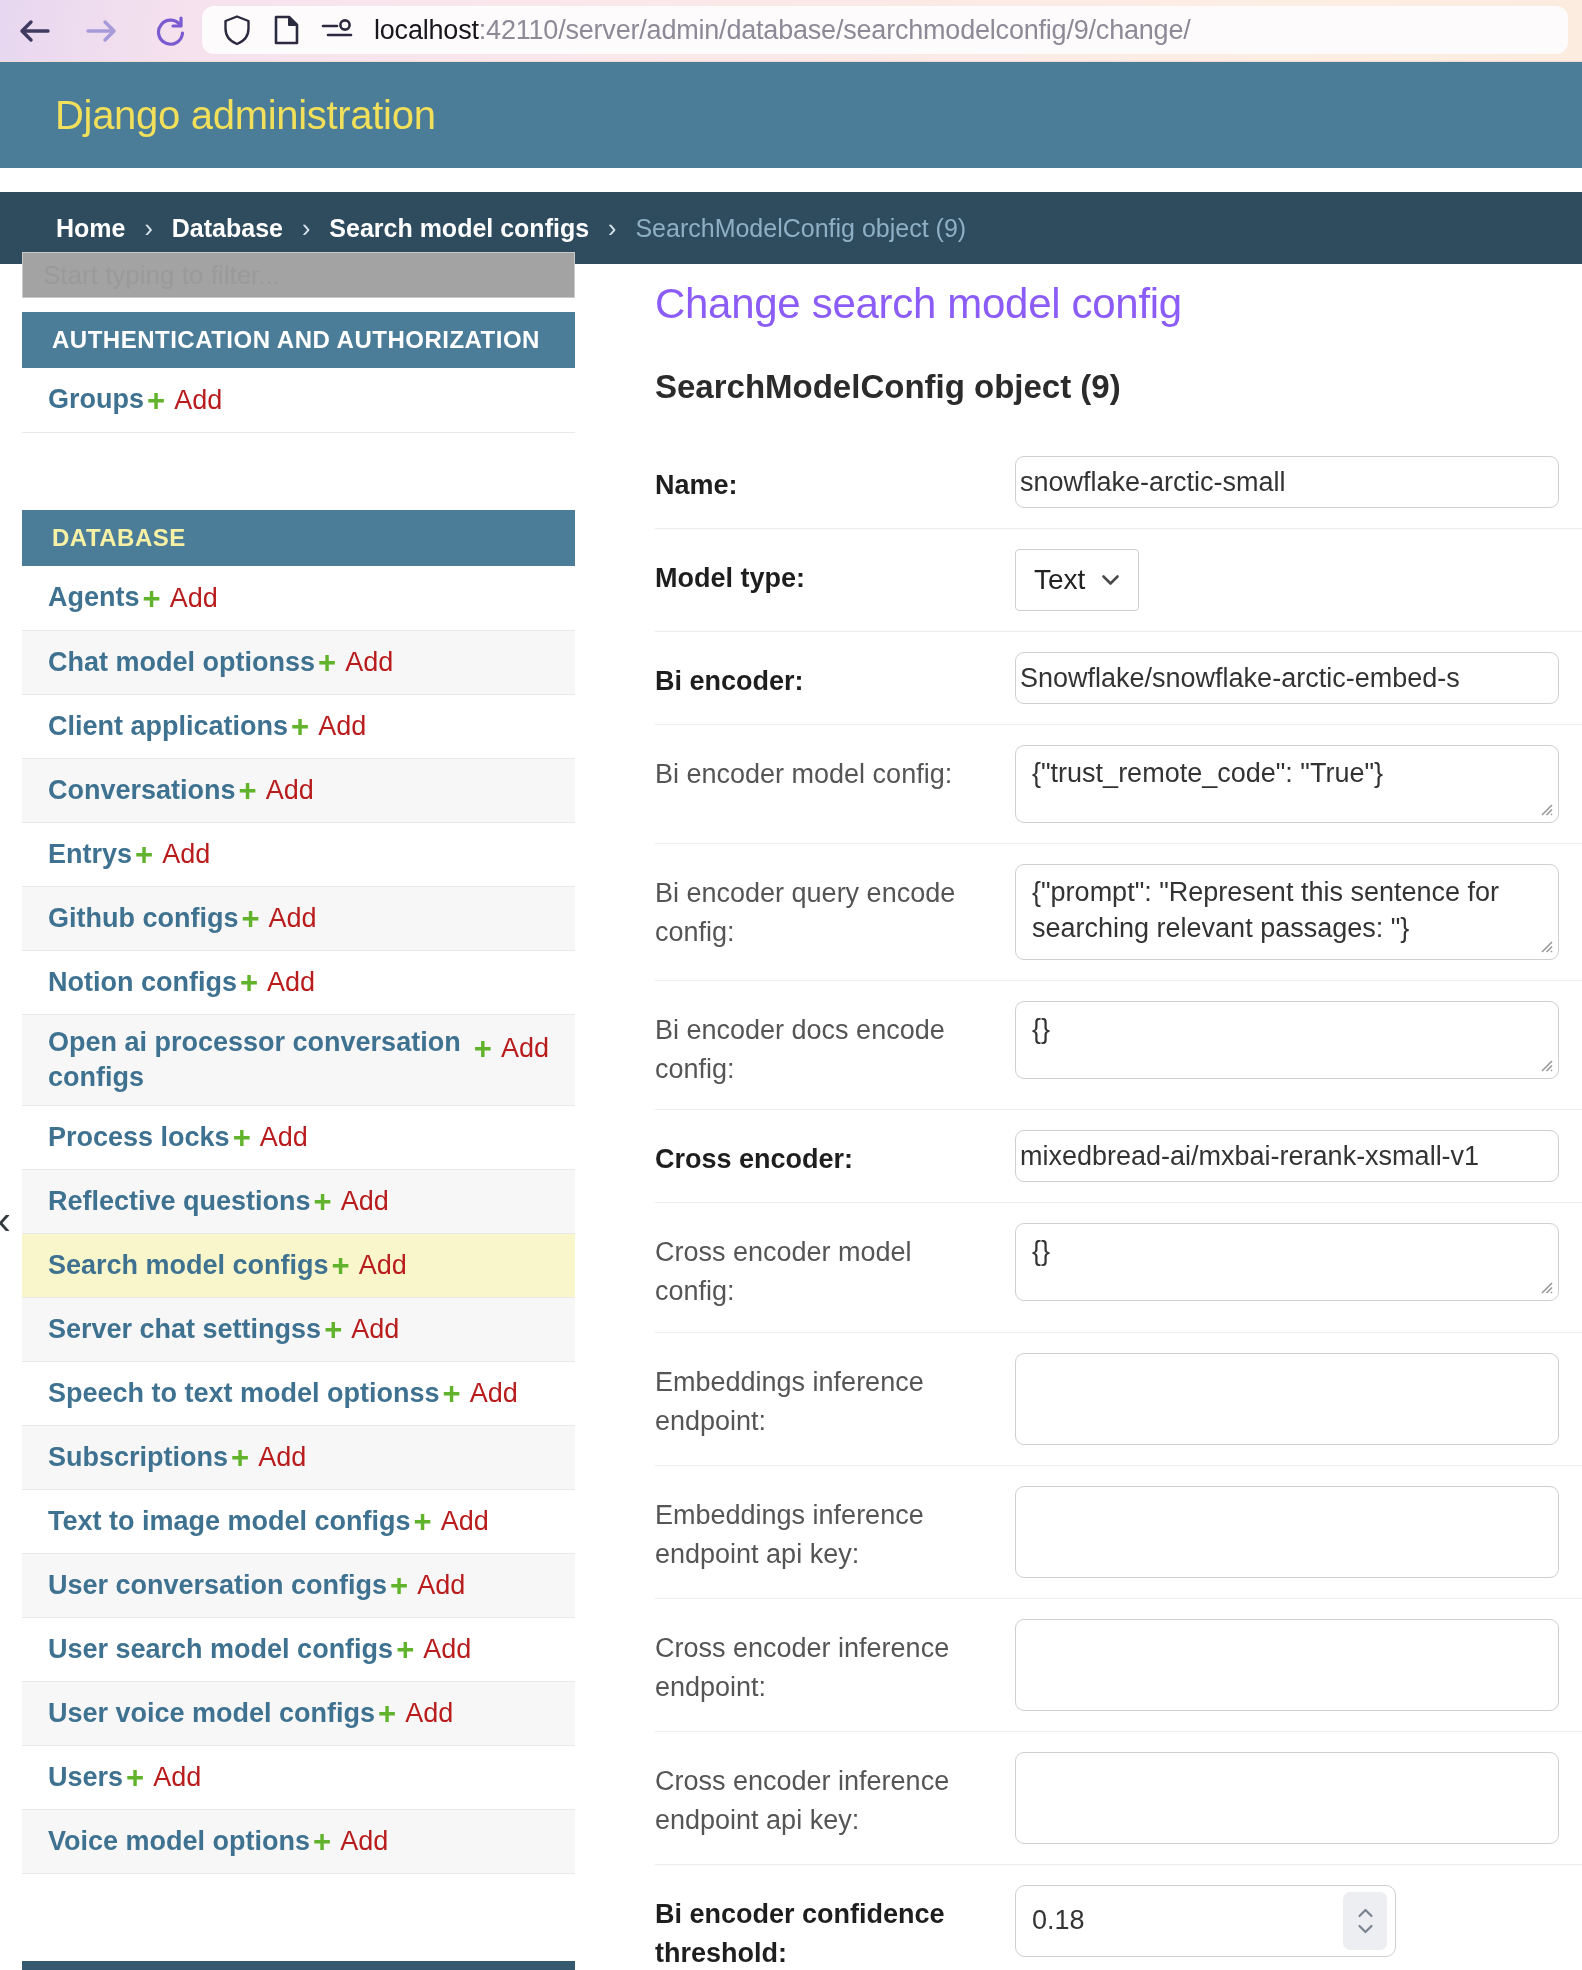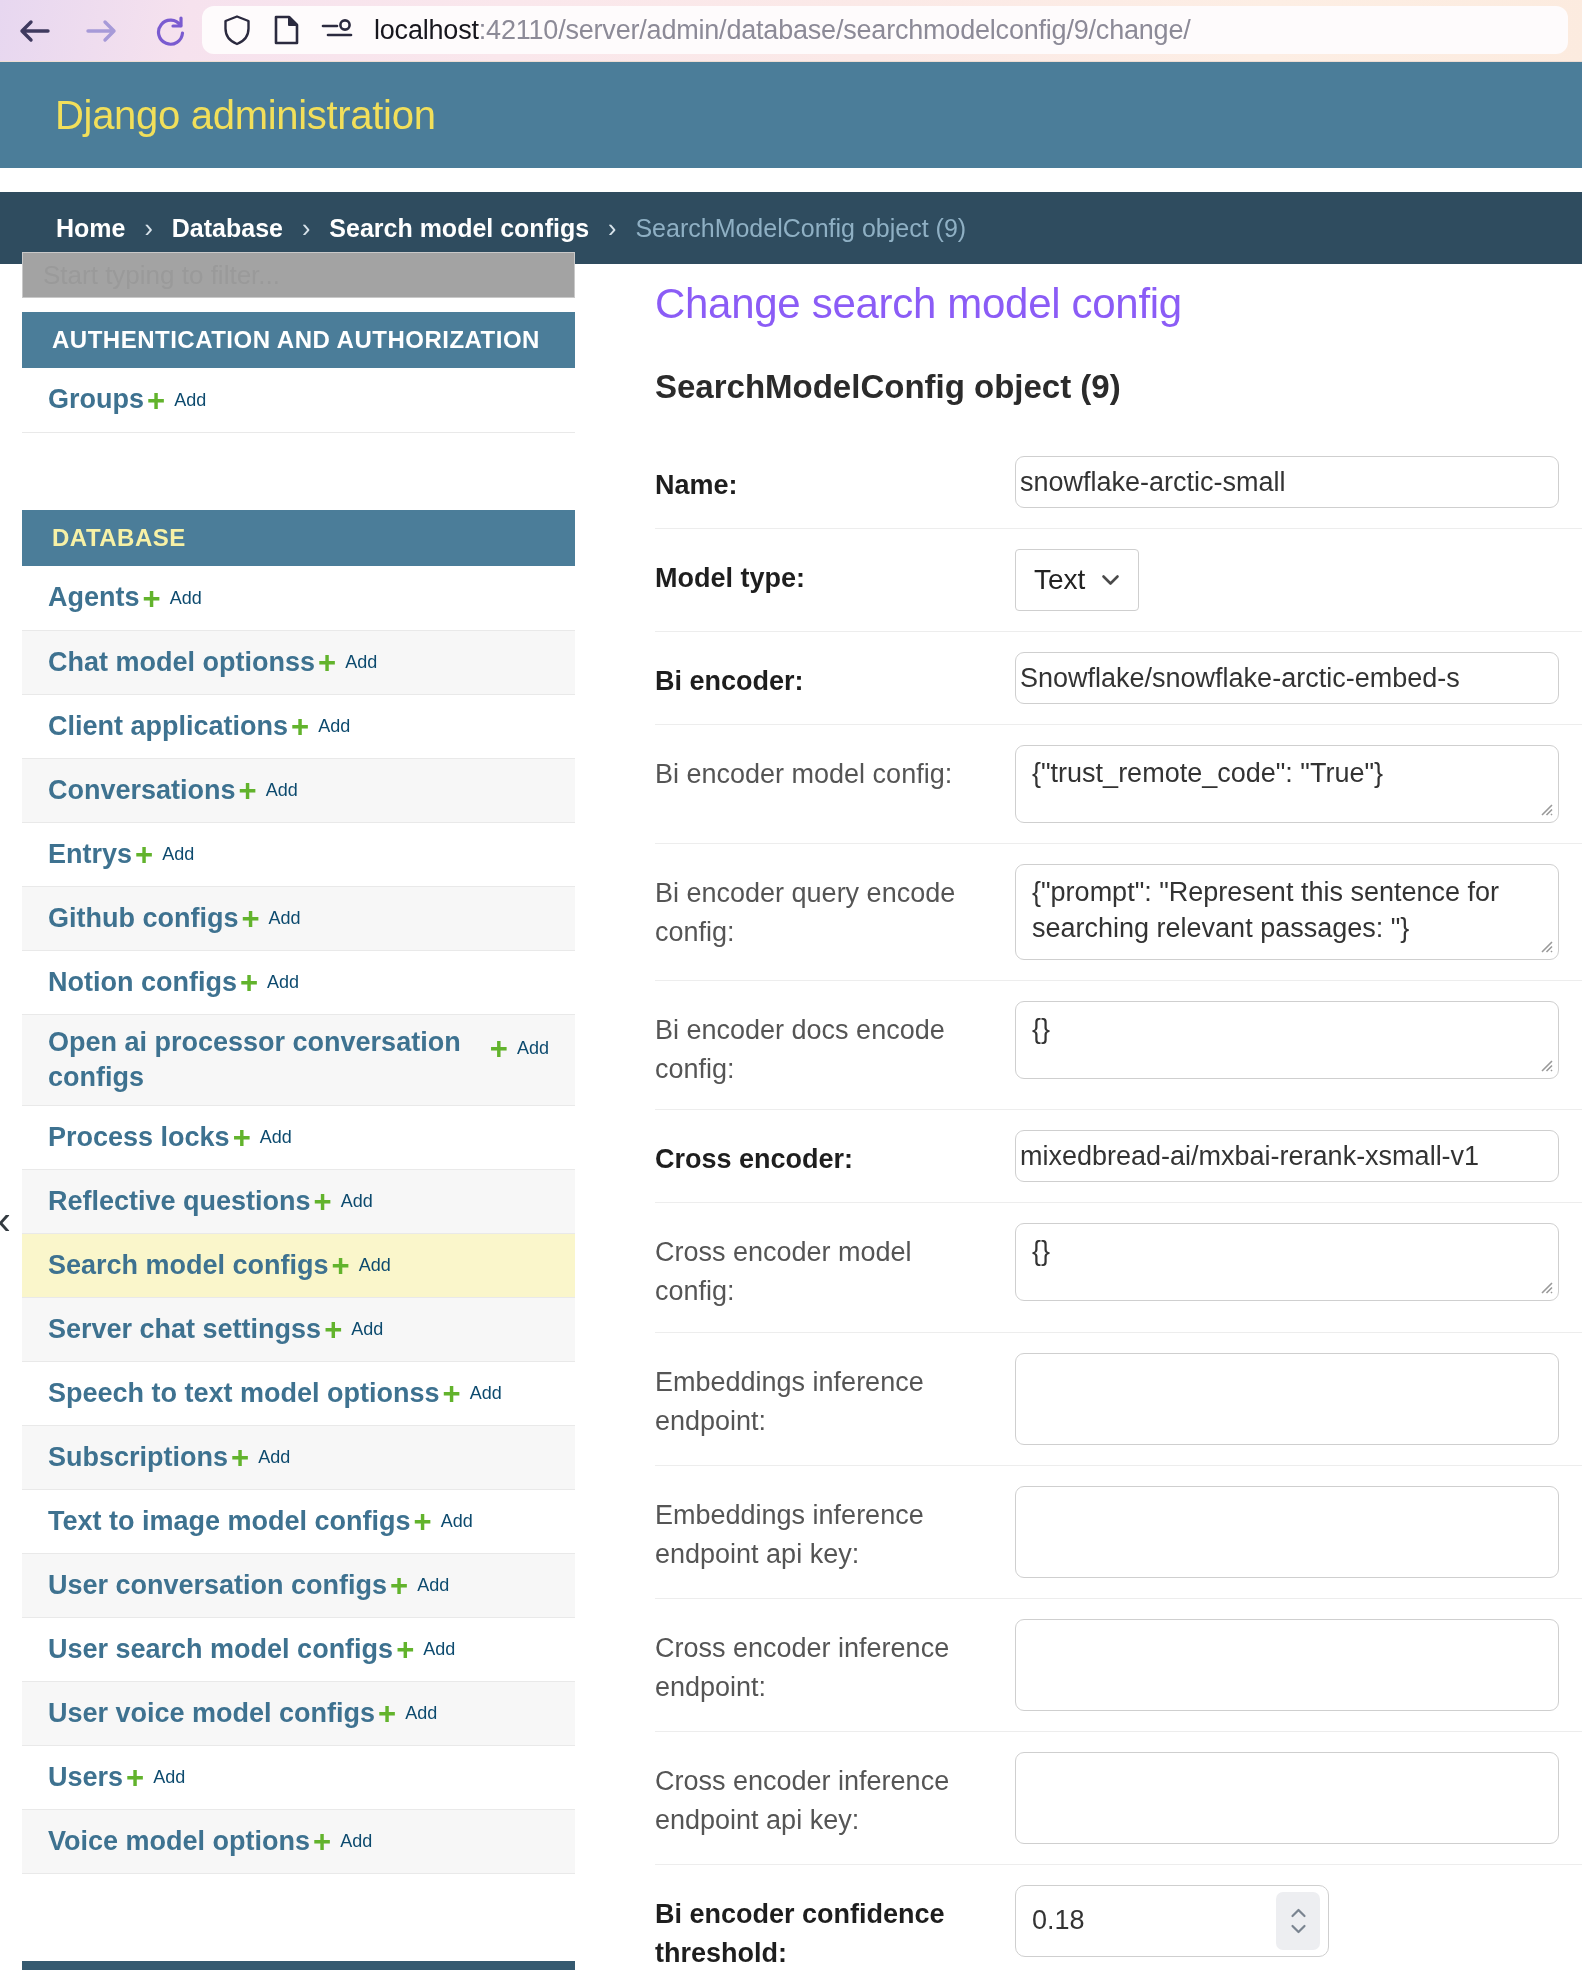--- a/index.html
+++ b/index.html
@@ -69,21 +69,21 @@
   }
   .nav-row + .nav-row{ border-top:1px solid #e9e9e9; }
   .nav-row.alt{ background:#f7f7f7; }
   .nav-row.current{ background:#faf6cb; }
   .nav-row.empty{ height:62px; }
   .model-link{ color:#3e7290; font-weight:700; font-size:27px; line-height:1.3; }
   .add-link{ display:flex; align-items:center; gap:9px; white-space:nowrap; align-self:flex-start; margin-top:6px; }
   .nav-row .add-link{ align-self:center; margin-top:0; }
   .nav-row.twoline .add-link{ align-self:flex-start; margin-top:8px; }
   .add-link .plus{ color:#62b32c; font-weight:800; font-size:31px; line-height:1; }
-  .add-link .add-text{ color:#0c4a6e; font-size:18px; }
+  .add-link .add-text{ color:#b91c1c; font-size:27px; }
   .module-cut{ height:60px; background:#355a70; margin-top:24px; }
   .nav-toggle{
     position:absolute; left:0; top:1198px; transform:translateX(-52%);
     font-size:40px; color:#333a40; cursor:pointer; user-select:none;
   }
 
   
   .main{ position:absolute; left:655px; top:240px; right:0; }
   .page-title{ margin-top:40px; font-size:42px; font-weight:400; color:#8b5cf6; letter-spacing:-0.3px; }
   .object-title{ margin-top:40px; font-size:33px; font-weight:700; color:#2b2b2b; }
@@ -107,21 +107,21 @@
   }
   .ta-wrap{ position:relative; width:544px; }
   .ta-wrap textarea{
     width:100%; height:78px; border:1.5px solid #cfcfcf; border-radius:9px;
     font-size:27px; color:#333; padding:10px 16px; line-height:1.32;
     font-family:inherit; resize:none; outline:none; display:block; background:#fff;
   }
   .ta-wrap.tall textarea{ height:96px; }
   .resize-handle{ position:absolute; right:6px; bottom:7px; }
   .num-box{
-    width:314px; height:72px; border:1.5px solid #cfcfcf; border-radius:10px;
+    width:381px; height:72px; border:1.5px solid #cfcfcf; border-radius:10px;
     display:flex; align-items:center; padding:0 8px 0 16px; background:#fff;
   }
   .num-box input{
     flex:1; border:none; outline:none; font-size:27px; color:#333; font-family:inherit; min-width:0;
   }
   .spinner{
     width:44px; height:58px; background:#edeef1; border-radius:7px;
     display:flex; flex-direction:column; align-items:center; justify-content:center; gap:6px; cursor:pointer;
   }
 </style>

